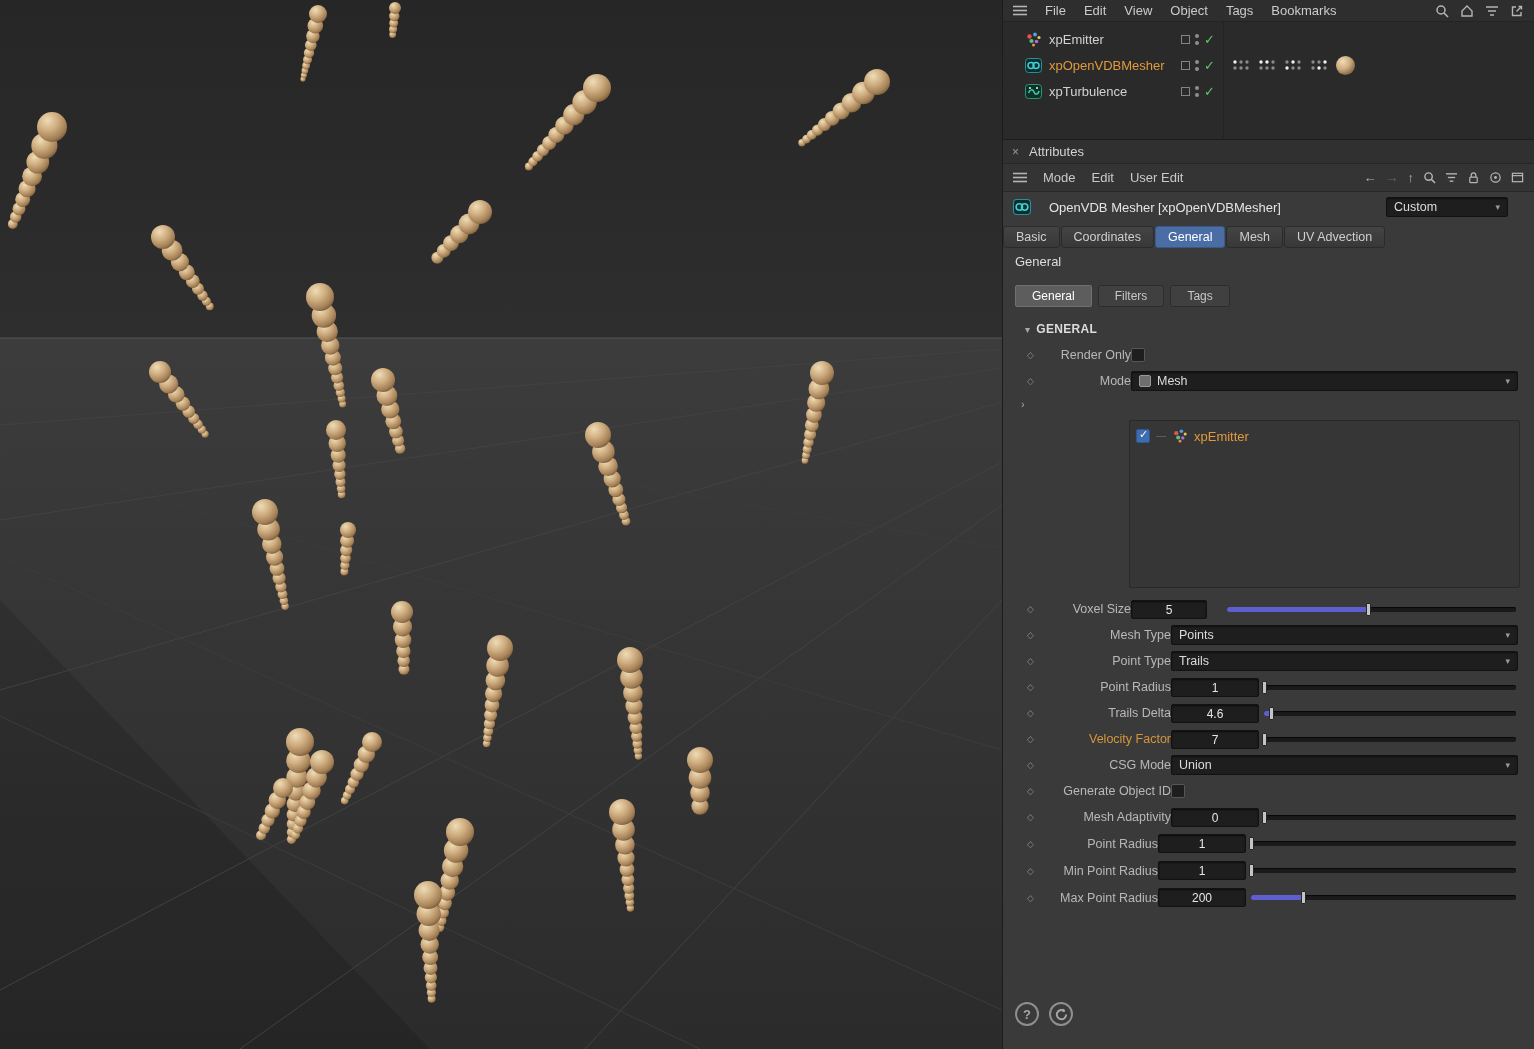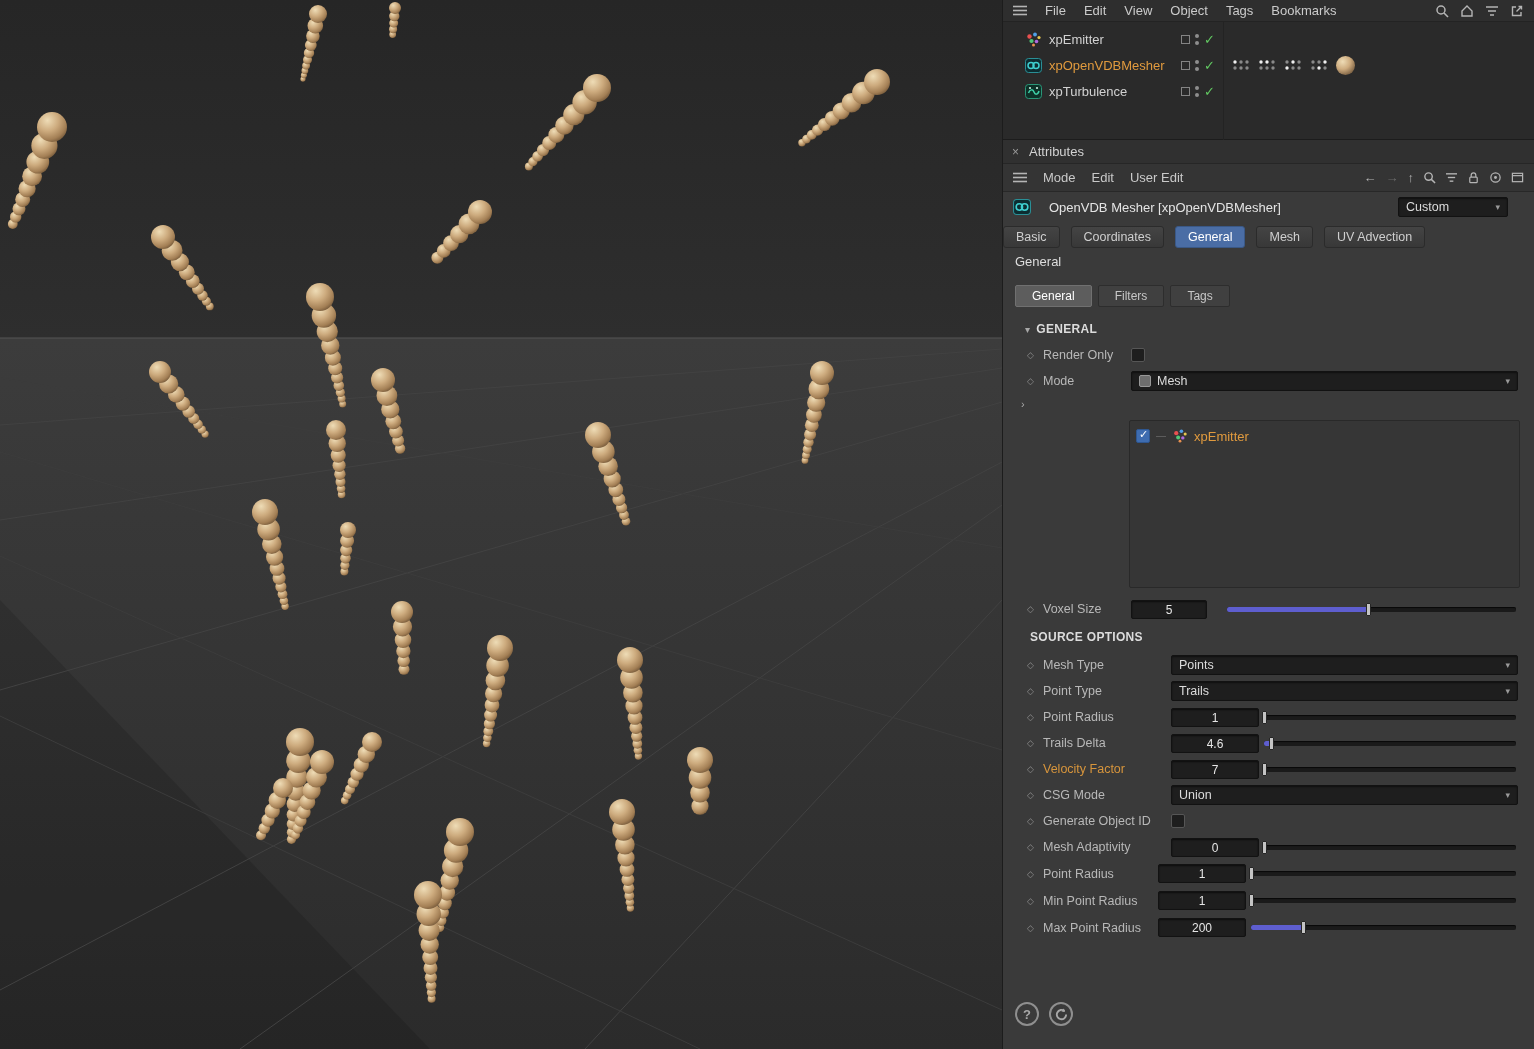--- a/index.html
+++ b/index.html
@@ -34,43 +34,43 @@
     display:flex;align-items:center;gap:10px;padding:0 9px;font-size:13px;color:#d2d2d2;}
   .close-x{color:#9a9a9a;font-size:12px;}
 
   .attr-menu{position:absolute;top:164px;left:0;width:100%;height:28px;background:#343434;border-bottom:1px solid #282828;
     display:flex;align-items:center;gap:16px;padding:0 10px;font-size:13px;color:#c9c9c9;}
   .am-right{margin-left:auto;display:flex;gap:9px;align-items:center;font-size:13px;}
   .dim{color:#6a6a6a;}
 
   .attr-title{position:absolute;top:194px;left:0;width:100%;height:26px;display:flex;align-items:center;gap:18px;padding:0 10px;
     font-size:13px;color:#e4e4e4;}
-  .preset-dd{margin-left:auto;width:110px;}
-
-  .attr-tabs{position:absolute;top:224px;left:0;width:100%;height:26px;display:flex;align-items:center;gap:11px;padding:0 0;}
+  .preset-dd{margin-left:auto;width:122px;}
+
+  .attr-tabs{position:absolute;top:224px;left:0;width:100%;height:26px;display:flex;align-items:center;gap:1px;padding:0 0;}
   .tabbtn{height:22px;display:inline-flex;align-items:center;padding:0 12px;background:linear-gradient(#444,#383838);
     border:1px solid #2b2b2b;border-radius:3px;font-size:12.5px;color:#cfcfcf;}
   .tabbtn.active{background:#4a6da5;border-color:#3a5886;color:#fff;}
 
   .group-label{position:absolute;top:254px;left:12px;font-size:13px;color:#dedede;}
 
   .subtabs{position:absolute;top:284px;left:0;width:100%;height:24px;display:flex;align-items:center;gap:6px;padding:0 12px;}
   .subbtn{height:22px;display:inline-flex;align-items:center;padding:0 16px;background:#404040;border:1px solid #2d2d2d;
     border-radius:2px;font-size:12px;color:#c6c6c6;}
   .subbtn.active{background:#5d5d5d;border-color:#707070;color:#fff;}
 
   .params{position:absolute;top:316px;left:0;width:100%;}
   .sec-hdr{height:26px;display:flex;align-items:center;gap:6px;padding-left:22px;font-size:12px;font-weight:bold;
     letter-spacing:.3px;color:#dcdcdc;}
   .sec-hdr.sub{padding-left:27px;height:30px;}
   .sec-hdr .chev{font-size:10px;color:#a8a8a8;}
   .prow{display:flex;align-items:center;height:26px;padding-left:24px;}
   .prow.h27{height:27px;}
   .dia{width:16px;text-align:left;color:#8c8c8c;font-size:9px;flex:none;}
-  .plabel{font-size:12.5px;color:#b8b8b8;flex:none;white-space:nowrap;overflow:hidden;}
+  .plabel{font-size:12.5px;color:#b8b8b8;flex:none;white-space:nowrap;overflow:hidden;text-align:right;}
   .plabel.g{width:88px;}
   .plabel.s{width:128px;}
   .plabel.p{width:115px;}
   .plabel.changed{color:#d7953c;}
   .numfield{flex:none;height:19px;line-height:19px;background:#1e1e1e;border:1px solid #121212;border-radius:2px;
     box-shadow:inset 0 1px 2px rgba(0,0,0,.6);color:#e6e6e6;font-size:12px;text-align:center;}
   .numfield.w76{width:76px;}
   .numfield.w88{width:88px;}
   .slider{flex:1;position:relative;height:5px;background:#1a1a1a;border-radius:2px;margin-right:18px;box-shadow:inset 0 1px 1px rgba(0,0,0,.7);}
   .slider.gml{margin-left:20px;}
@@ -665,23 +665,20 @@
     <div class="prow" style="margin-top:8px;">
       <span class="dia">◇</span>
       <span class="plabel g">Voxel Size</span>
       <span class="numfield w76">5</span>
       <span class="slider gml">
             <span class="sfill" style="width: 49%;"></span>
             <span class="sknob" style="left: calc(49% - 3px);"></span>
           </span>
     </div>
 
-    <div class="sec-hdr sub">
-      <span>SOURCE OPTIONS</span>
-    </div>
 
     <div class="prow">
       <span class="dia">◇</span>
       <span class="plabel s">Mesh Type</span>
       <span class="dropdown">
         <span>Points</span>
         <span class="dd-arrow">▾</span>
       </span>
     </div>
 

